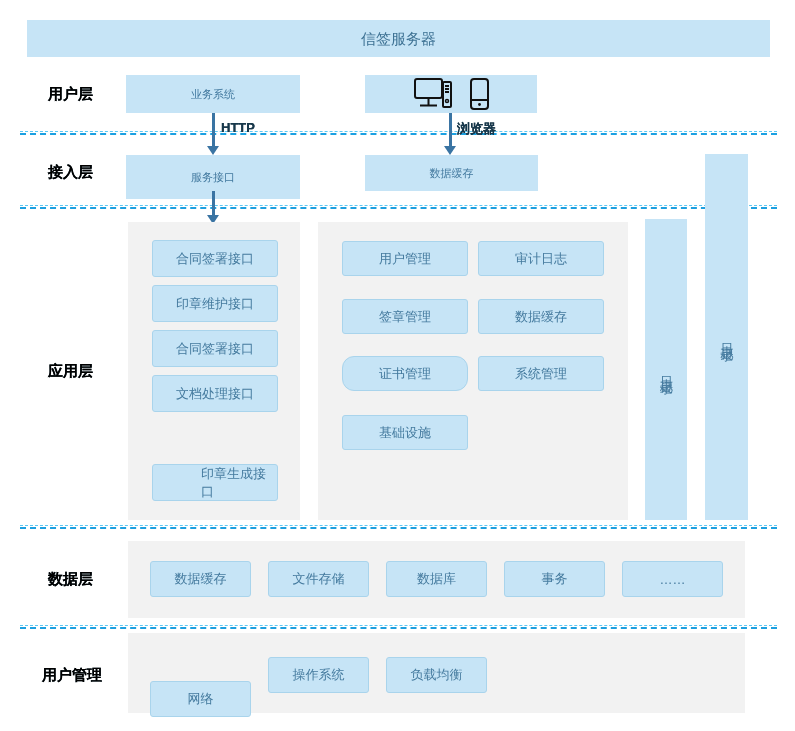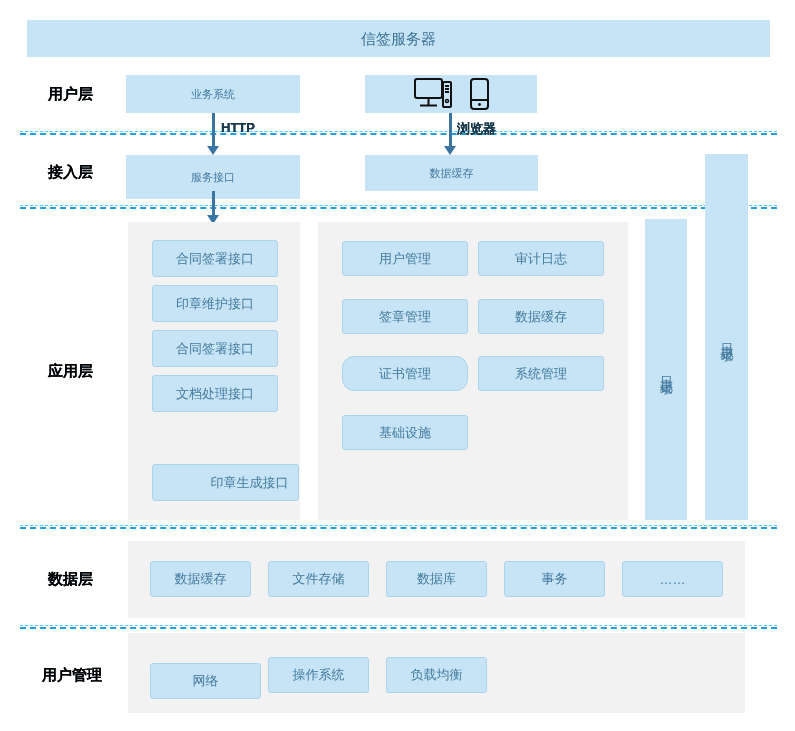--- a/index.html
+++ b/index.html
@@ -108,21 +108,21 @@
   <div class="arrow-line" style="left:212px;top:191px;height:25px;"></div>
   <div class="arrow-head" style="left:207px;top:215px;"></div>
 
   <div class="panel" style="left:128px;top:222px;width:172px;height:298px;"></div>
   <div class="panel" style="left:318px;top:222px;width:310px;height:298px;"></div>
 
   <div class="bluebox" style="left:152px;top:240px;width:126px;height:37px;">合同签署接口</div>
   <div class="bluebox" style="left:152px;top:285px;width:126px;height:37px;">印章维护接口</div>
   <div class="bluebox" style="left:152px;top:330px;width:126px;height:37px;">合同签署接口</div>
   <div class="bluebox" style="left:152px;top:375px;width:126px;height:37px;">文档处理接口</div>
-  <div class="bluebox" style="left:152px;top:464px;width:147px;height:37px;padding-left:48px;">印章生成接口</div>
+  <div class="bluebox" style="left:152px;top:464px;width:126px;height:37px;padding-left:48px;">印章生成接口</div>
 
   <div class="bluebox" style="left:342px;top:241px;width:126px;height:35px;">用户管理</div>
   <div class="bluebox" style="left:478px;top:241px;width:126px;height:35px;">审计日志</div>
   <div class="bluebox" style="left:342px;top:299px;width:126px;height:35px;">签章管理</div>
   <div class="bluebox" style="left:478px;top:299px;width:126px;height:35px;">数据缓存</div>
   <div class="bluebox" style="left:342px;top:356px;width:126px;height:35px;border-radius:12px;">证书管理</div>
   <div class="bluebox" style="left:478px;top:356px;width:126px;height:35px;">系统管理</div>
   <div class="bluebox" style="left:342px;top:415px;width:126px;height:35px;">基础设施</div>
 
   <div class="vbar" style="left:645px;top:219px;width:42px;height:301px;">
@@ -133,17 +133,17 @@
   </div>
 
   <div class="panel" style="left:128px;top:541px;width:617px;height:77px;"></div>
   <div class="bluebox" style="left:150px;top:561px;width:101px;height:36px;">数据缓存</div>
   <div class="bluebox" style="left:268px;top:561px;width:101px;height:36px;">文件存储</div>
   <div class="bluebox" style="left:386px;top:561px;width:101px;height:36px;">数据库</div>
   <div class="bluebox" style="left:504px;top:561px;width:101px;height:36px;">事务</div>
   <div class="bluebox" style="left:622px;top:561px;width:101px;height:36px;">……</div>
 
   <div class="panel" style="left:128px;top:633px;width:617px;height:80px;"></div>
-  <div class="bluebox" style="left:150px;top:663px;width:111px;height:36px;">网络</div>
+  <div class="bluebox" style="left:150px;top:681px;width:101px;height:36px;">网络</div>
   <div class="bluebox" style="left:268px;top:657px;width:101px;height:36px;text-align:center;">操作系统</div>
   <div class="bluebox" style="left:386px;top:657px;width:101px;height:36px;">负载均衡</div>
 
 </div>
 
 </body></html>

